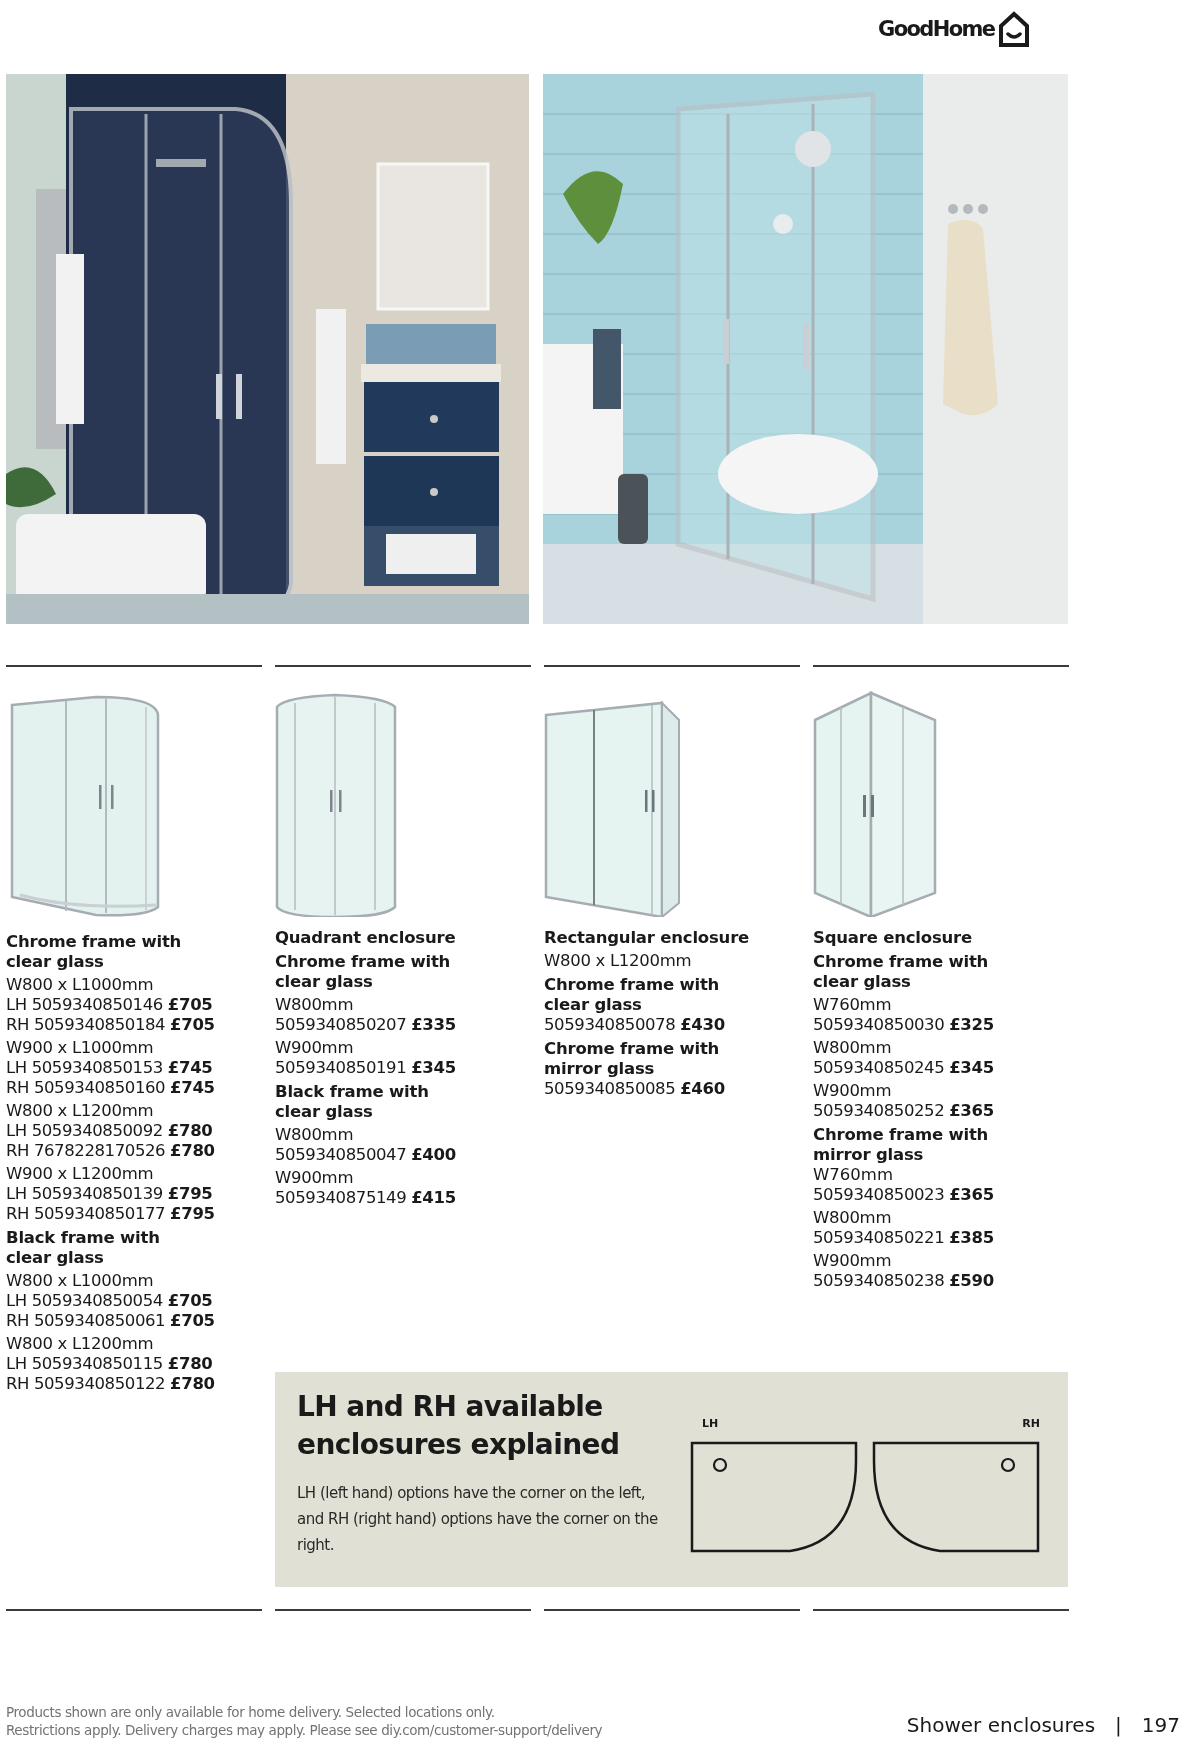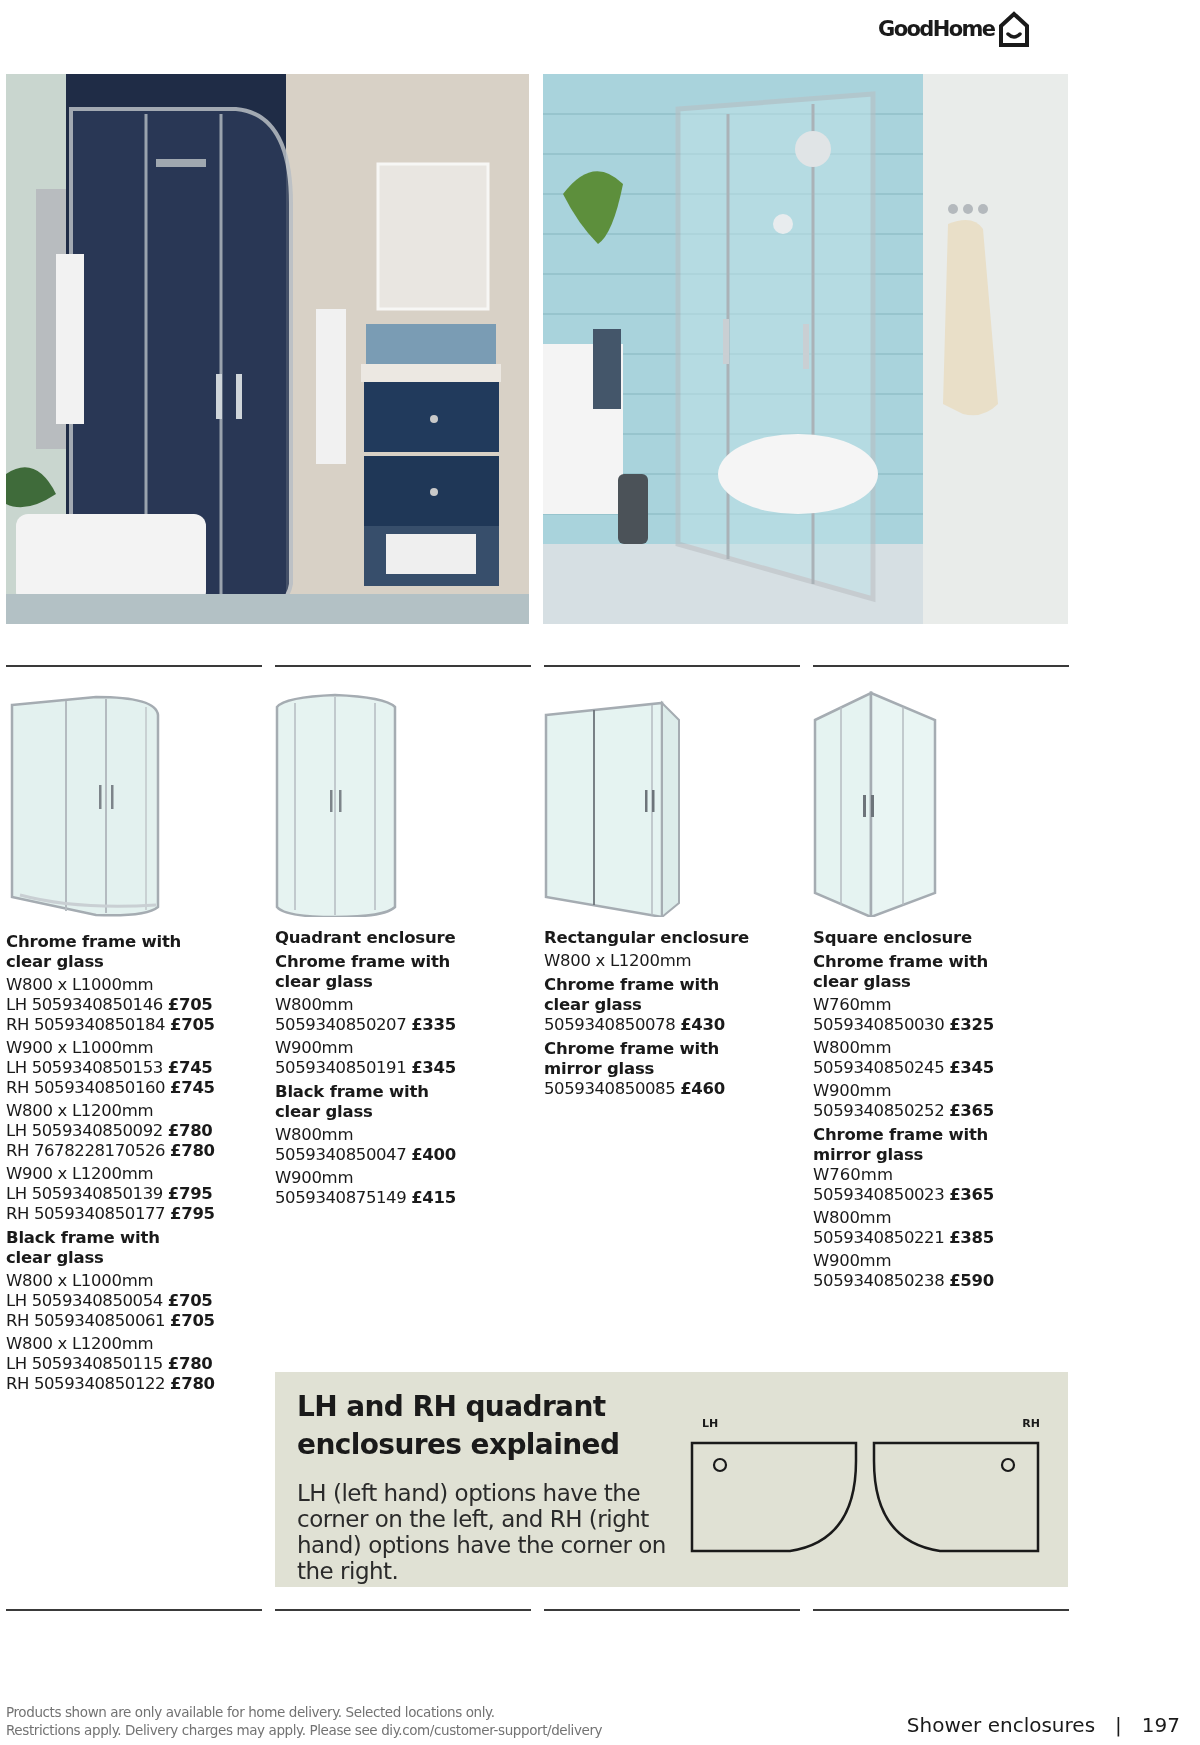--- a/index.html
+++ b/index.html
@@ -24,21 +24,21 @@
   .col .title { font-weight: bold; font-size: 16.5px; line-height: 20px; letter-spacing: -0.2px; }
   .col .title + .title, .col .sub { margin-top: 4px; }
   .col .sub { font-weight: bold; letter-spacing: -0.2px; }
   .col .size { margin-top: 3px; letter-spacing: -0.3px; }
   .col .line { letter-spacing: -0.4px; white-space: nowrap; }
   .col .price { font-weight: bold; letter-spacing: -0.3px; }
   .group { margin-top: 2px; }
 
   .explainer { position: absolute; left: 275px; top: 1372px; width: 793px; height: 215px; background: #e0e1d4; }
   .exp-title { position: absolute; left: 22px; top: 16px; width: 360px; font-size: 28px; line-height: 38px; font-weight: bold; letter-spacing: -0.6px; color: #1a1a1a; }
-  .exp-body { position: absolute; left: 22px; top: 108px; width: 370px; font-size: 23px; line-height: 26px; letter-spacing: -0.5px; color: #2a2a2a; }
+  .exp-body { position: absolute; left: 22px; top: 108px; width: 370px; font-size: 15px; line-height: 26px; letter-spacing: -0.5px; color: #2a2a2a; }
   .exp-diag { position: absolute; left: 415px; top: 45px; width: 350px; height: 140px; }
   .exp-label { position: absolute; font-size: 11px; font-weight: bold; color: #1a1a1a; }
 
   .footer-note { position: absolute; left: 6px; top: 1703px; font-size: 13.5px; line-height: 18px; letter-spacing: -0.4px; color: #737373; }
   .footer-right { position: absolute; right: 20px; top: 1713px; font-size: 20px; display: flex; align-items: center; gap: 20px; color: #1a1a1a; }
   .footer-right .sep { font-size: 20px; }
   .footer-right .page { font-weight: normal; }
 </style>
 </head>
 <body>
@@ -281,21 +281,21 @@
     <div class="line"><span>5059340850221</span> <span class="price">£385</span></div>
   </div>
   <div class="group">
     <div class="size">W900mm</div>
     <div class="line"><span>5059340850238</span> <span class="price">£590</span></div>
   </div>
 </div>
 
 <div class="explainer">
   <div class="exp-title">
-    <div>LH and RH quadrant</div>
+    <div>LH and RH available</div>
     <div>enclosures explained</div>
   </div>
   <div class="exp-body">LH (left hand) options have the corner on the left, and RH (right hand) options have the corner on the right.</div>
   <div class="exp-diag">
     <span class="exp-label" style="left:12px;top:0;">LH</span>
     <span class="exp-label" style="right:0;top:0;">RH</span>
     <svg style="position:absolute;left:0;top:24px;width:350px;height:112px;" viewBox="0 0 350 112">
       <path d="M2 2 L166 2 L166 20 Q166 100 100 110 L2 110 Z" fill="none" stroke="#1a1a1a" stroke-width="2.5"></path>
       <circle cx="30" cy="24" r="6" fill="none" stroke="#1a1a1a" stroke-width="2.2"></circle>
       <path d="M348 2 L184 2 L184 20 Q184 100 250 110 L348 110 Z" fill="none" stroke="#1a1a1a" stroke-width="2.5"></path>

